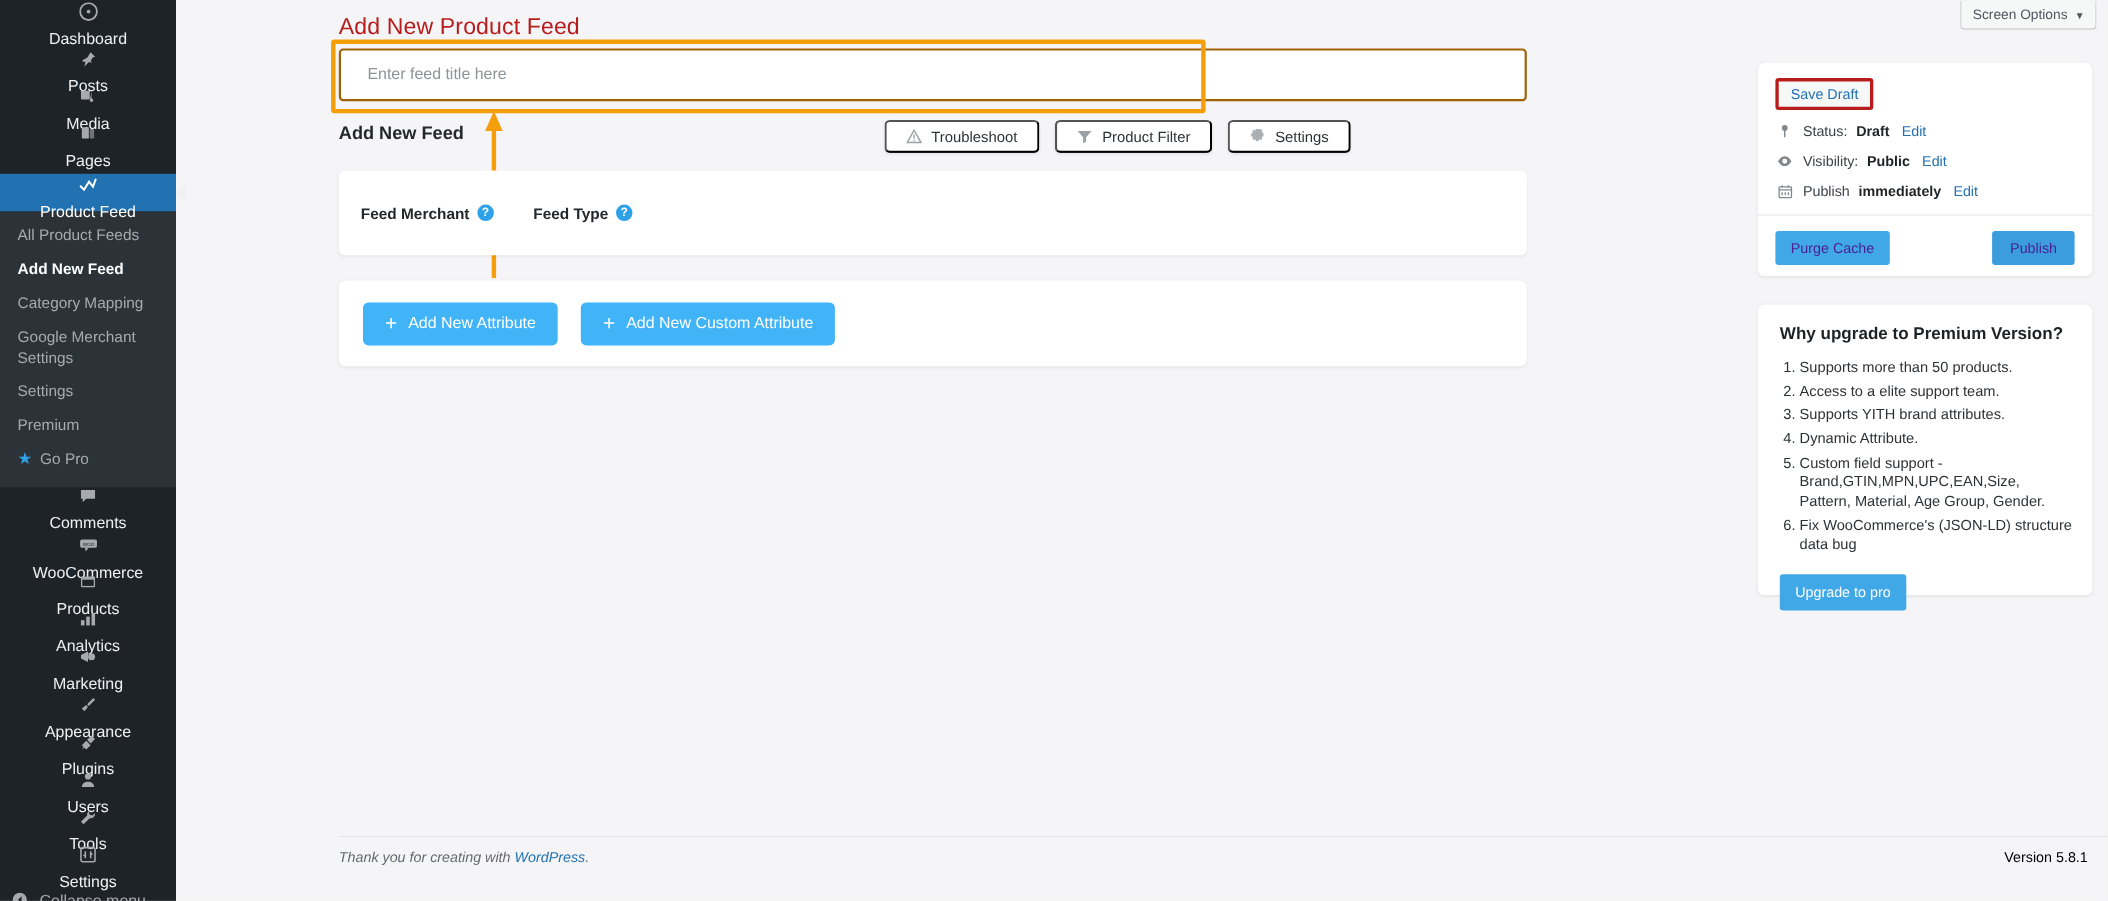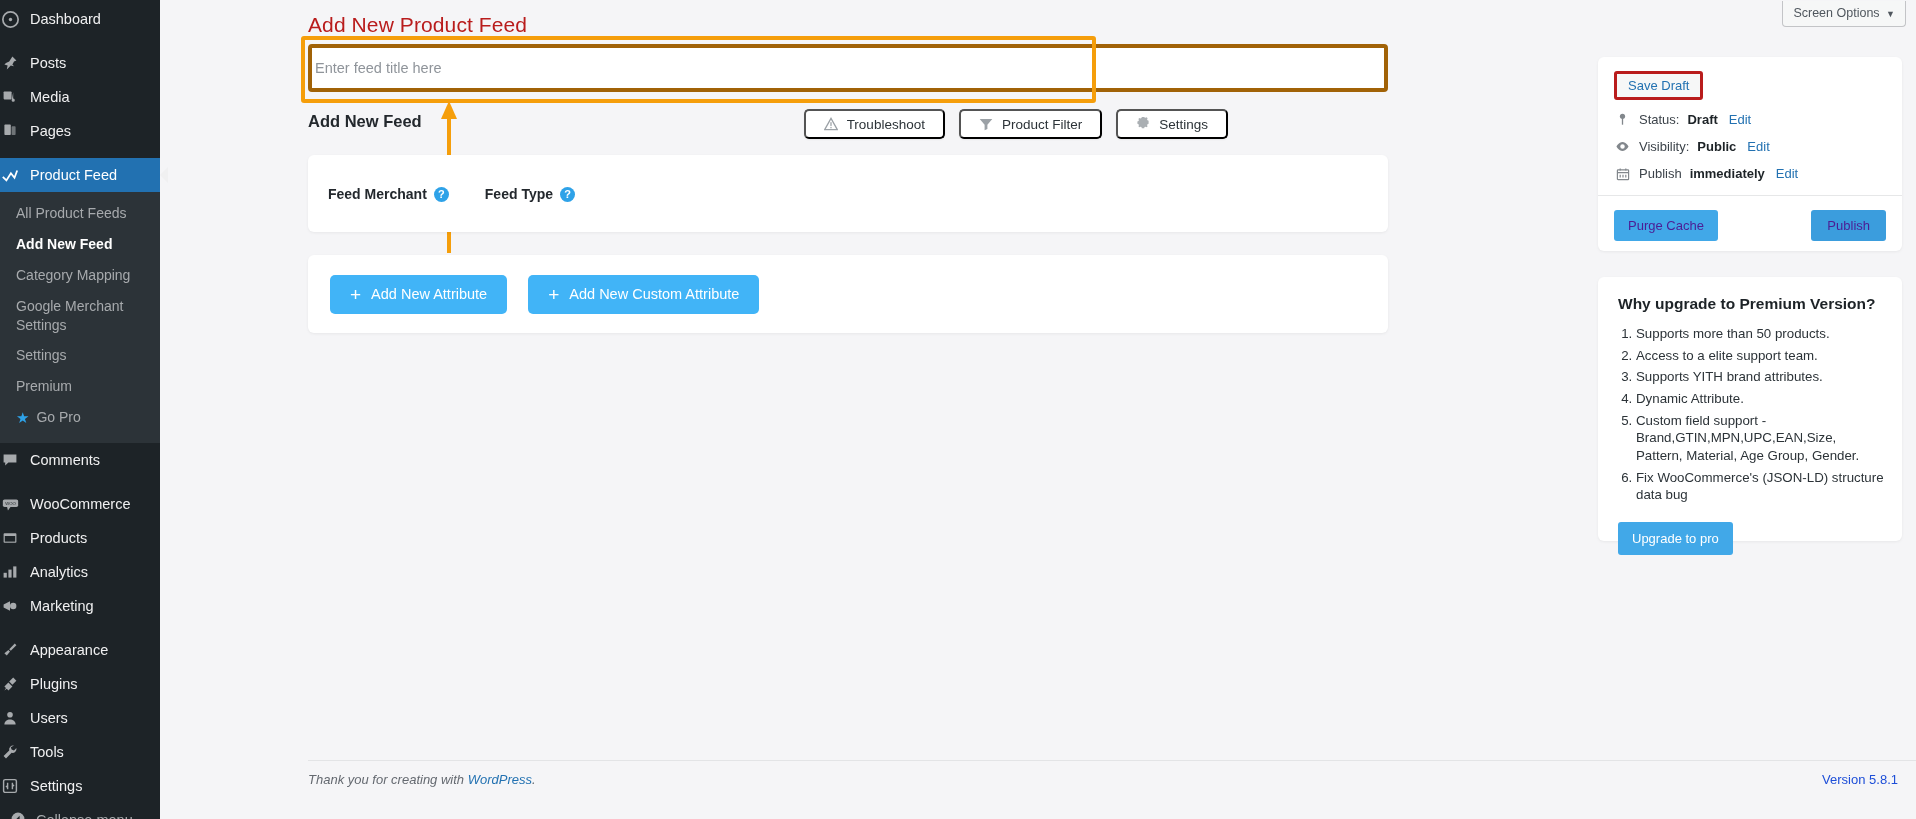--- a/index.html
+++ b/index.html
@@ -14,21 +14,21 @@
   
   #sidebar {
     width: 160px; min-width: 160px; height: 819px;
     background: #1d2327; color: #c3c4c7;
     font-size: 14.5px; position: relative; z-index: 5;
     padding-top: 2px;
   }
   .menu-item {
     display: flex; align-items: center;
     height: 34px; padding-left: 0; gap: 10px;
-    color: #f0f0f1; line-height: 1;
+    color: #f0f0f1; line-height: 1; flex-direction: column;
   }
   .menu-item .ic { width: 20px; min-width:20px; display:flex; align-items:center; justify-content:center; color:#a7aaad; }
   .menu-item .ic svg { display:block; }
   .menu-item.active { background: #2271b1; color: #fff; position: relative; }
   .menu-item.active .ic { color: #fff; }
   .menu-item.active::after {
     content:""; position:absolute; right:-8px; top:50%; transform:translateY(-50%);
     border:8px solid transparent; border-right-color:#f0f0f1;
   }
   .menu-sep { height: 10px; }
@@ -58,22 +58,22 @@
     padding: 5px 10px 6px 10px;
   }
   .page-title {
     position: absolute; left: 148px; top: 13px;
     font-size: 21px; font-weight: 400; color: #b91c1c;
     letter-spacing: .1px;
   }
   .title-input-wrap {
     position: absolute; left: 148px; top: 44px;
     width: 1080px; height: 48px;
-    background: #fff; border: 4px solid #a16207; border-radius: 4px;
-    display: flex; align-items: center; padding: 0 3px;
+    background: #fff; border: 2px solid #a16207; border-radius: 4px;
+    display: flex; align-items: center; padding: 0 24px;
   }
   .title-input {
     width: 100%; border: none; outline: none; background: transparent;
     font-size: 14.5px; color: #2c3338; font-family: "Liberation Sans", sans-serif;
   }
   .title-input::placeholder { color: #8f949a; }
 
   
   .hl-box {
     position: absolute; left: 141px; top: 36px;
@@ -97,21 +97,21 @@
   }
   .tb-btn .ic { color: #9ba1a6; display:flex; }
 
   .card {
     position: absolute; background: #fff; border-radius: 6px;
     box-shadow: 0 1px 3px rgba(0,0,0,.06);
   }
   #feed-card { left: 148px; top: 155px; width: 1080px; height: 77px; }
   .field-row { display: flex; align-items: center; height: 100%; padding-left: 20px; }
   .field-label {
-    display: flex; align-items: flex-end; gap: 7px;
+    display: flex; align-items: flex-start; gap: 7px;
     font-size: 14px; font-weight: bold; color: #23282d;
   }
   .help-dot {
     width: 15px; height: 15px; border-radius: 50%;
     background: #2ea2e8; color: #fff; font-size: 11px; font-weight: bold;
     display: flex; align-items: center; justify-content: center; line-height: 1;
   }
   .select {
     height: 37px; border: 1px solid #dcdfe3; border-radius: 5px;
     background: #f7f8fa; display: flex; align-items: center;
@@ -162,21 +162,21 @@
     background: #41a8e8; color: #fff; border: none; border-radius: 3px;
     font-size: 13px; padding: 9px 14px; margin-top: 14px;
     font-family: "Liberation Sans", sans-serif;
   }
 
   .footer-left {
     position: absolute; left: 148px; bottom: 32px;
     font-size: 13px; color: #646970; font-style: italic;
   }
   .footer-left a { color: #2271b1; text-decoration: none; }
-  .footer-right { position: absolute; right: 18px; bottom: 32px; font-size: 13px; color: #1d4ed8; }
+  .footer-right { position: absolute; right: 18px; bottom: 32px; font-size: 13px; color: #000000; }
   .footer-rule { position: absolute; left: 148px; right: 0; bottom: 58px; border-top: 1px solid #e3e4e6; }
 </style>
 </head>
 <body>
 
 <div id="app">
 
   <nav id="sidebar">
 
     <div class="menu-item">

